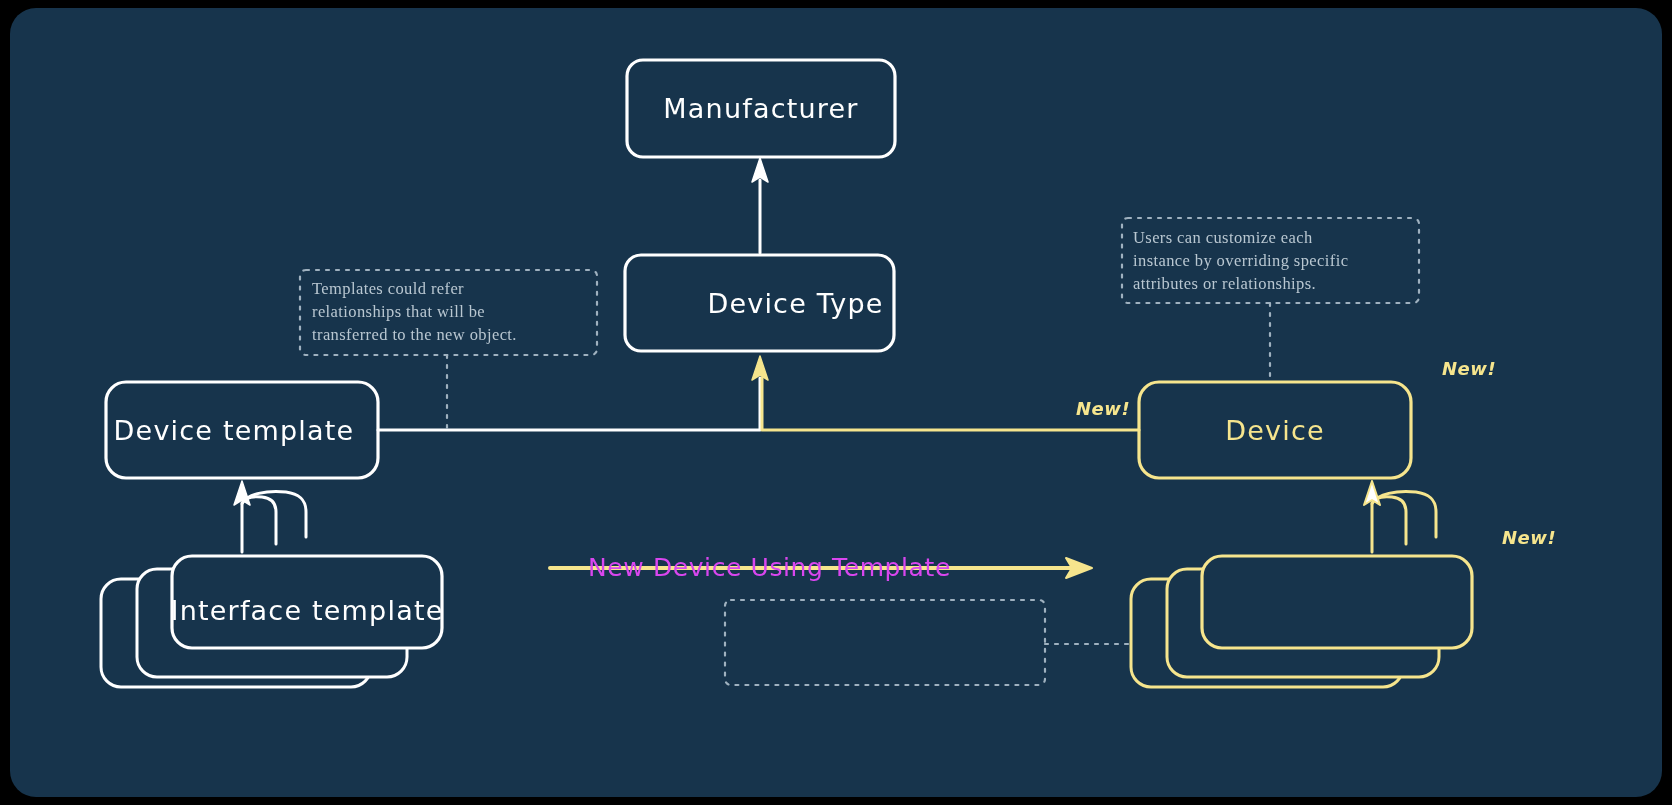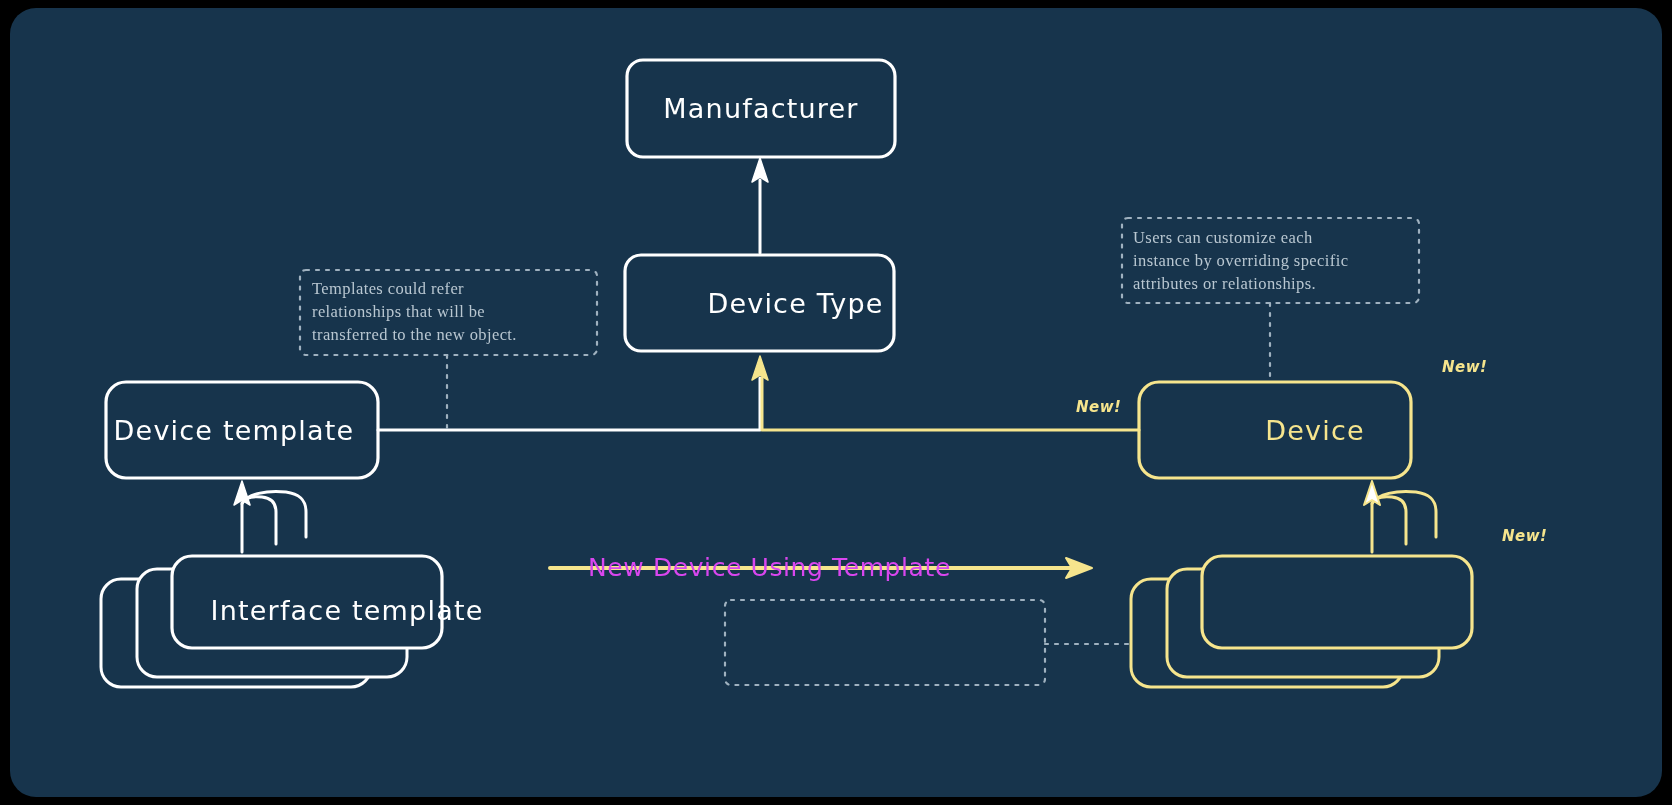--- a/index.html
+++ b/index.html
@@ -53,21 +53,21 @@
     font-size: 16.5px;
     line-height: 23px;
     letter-spacing: 0.4px;
     white-space: pre-line;
     pointer-events: none;
   }
   .newtag {
     position: absolute;
     color: #f6e58d;
     font-family: "DejaVu Sans", sans-serif;
-    font-size: 15px;
+    font-size: 18px;
     font-style: italic;
     font-weight: bold;
     letter-spacing: 0.5px;
   }
   .flowlabel {
     position: absolute;
     color: #d946ef;
     font-family: "DejaVu Sans", sans-serif;
     font-size: 25px;
     letter-spacing: 0.6px;
@@ -163,23 +163,23 @@
     </g>
 
   </svg>
 
   <div class="node-label lbl-white" style="left:627px; top:60px; width:268px; height:97px;">Manufacturer</div>
 
   <div class="node-label lbl-white" style="left:625px; top:255px; width:269px; height:96px;margin-left:36px;">Device Type</div>
 
   <div class="node-label lbl-white" style="left:106px; top:382px; width:256px; height:96px;">Device template</div>
 
-  <div class="node-label lbl-white" style="left:172px; top:556px; width:270px; height:108px;margin-left:40px;">Interface template</div>
-
-  <div class="node-label lbl-yellow" style="left:1139px; top:382px; width:272px; height:96px;margin-left:40px;">Device</div>
+  <div class="node-label lbl-white" style="left:172px; top:556px; width:270px; height:108px;">Interface template</div>
+
+  <div class="node-label lbl-yellow" style="left:1139px; top:382px; width:272px; height:96px;">Device</div>
 
 
   <div class="newtag" style="left:1442px; top:358px;">New!</div>
 
   <div class="newtag" style="left:1502px; top:527px;">New!</div>
 
   <div class="newtag" style="left:1076px; top:398px;">New!</div>
 
   <div class="flowlabel" style="left:588px; top:553px;">New Device Using Template</div>
 

